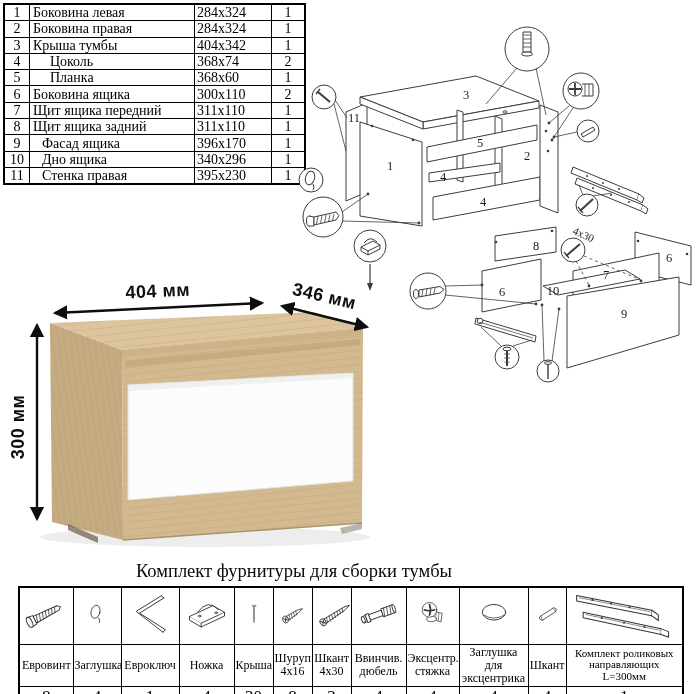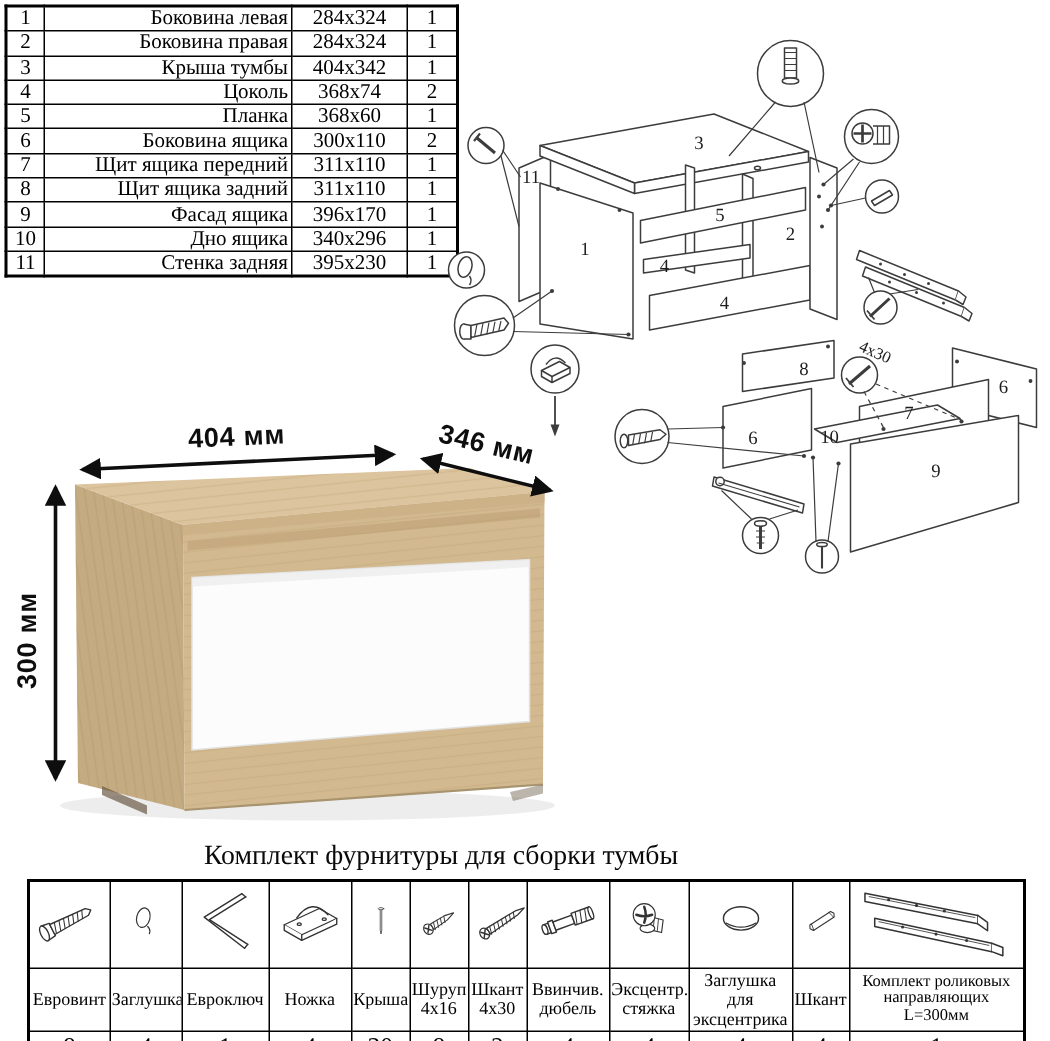--- a/index.html
+++ b/index.html
@@ -4,22 +4,22 @@
 <style>
   html,body{margin:0;padding:0;background:#fff;}
   .page{position:relative;width:700px;height:694px;background:#ffffff;overflow:hidden;
         font-family:"Liberation Serif",serif;color:#000;}
 
   
   .parts{position:absolute;left:3px;top:3px;border-collapse:collapse;border:2px solid #000;
          font-size:14px;}
   .parts td{border:1px solid #000;height:15.3px;line-height:15px;padding:0 2px;white-space:nowrap;}
   .parts .c-num{width:20px;text-align:center;}
-  .parts .c-name{width:142px;text-align:right;padding-left:3px;}
-  .parts .c-size{width:72px;text-align:center;}
+  .parts .c-name{width:142px;text-align:left;padding-left:3px;}
+  .parts .c-size{width:72px;}
   .parts .c-qty{width:28px;text-align:center;}
   .parts .ind1{padding-left:12px;margin-top:48px;}
   .parts .ind2{padding-left:20px;}
 
   
   .diagram{position:absolute;left:290px;top:0;}
   .diagram .lbl{font-family:"Liberation Serif",serif;font-size:12.5px;fill:#1d1d1d;}
   .diagram .ann{font-family:"Liberation Serif",serif;font-size:11px;fill:#1d1d1d;}
 
   
@@ -100,21 +100,21 @@
           <td class="c-qty">1</td>
         </tr>
         <tr>
           <td class="c-num">10</td>
           <td class="c-name ind1">Дно ящика</td>
           <td class="c-size">340x296</td>
           <td class="c-qty">1</td>
         </tr>
         <tr>
           <td class="c-num">11</td>
-          <td class="c-name ind1">Стенка задняя</td>
+          <td class="c-name ind1">Стенка правая</td>
           <td class="c-size">395x230</td>
           <td class="c-qty">1</td>
         </tr>
       </tbody>
   </table>
 
   <svg class="diagram" width="410" height="400" viewBox="0 0 410 400">
     <g stroke="#3c3c3c" stroke-width="1" fill="none" stroke-linejoin="round">
 
       <polygon points="56,112 77,103 77,192 56,201" fill="#fff"></polygon>

